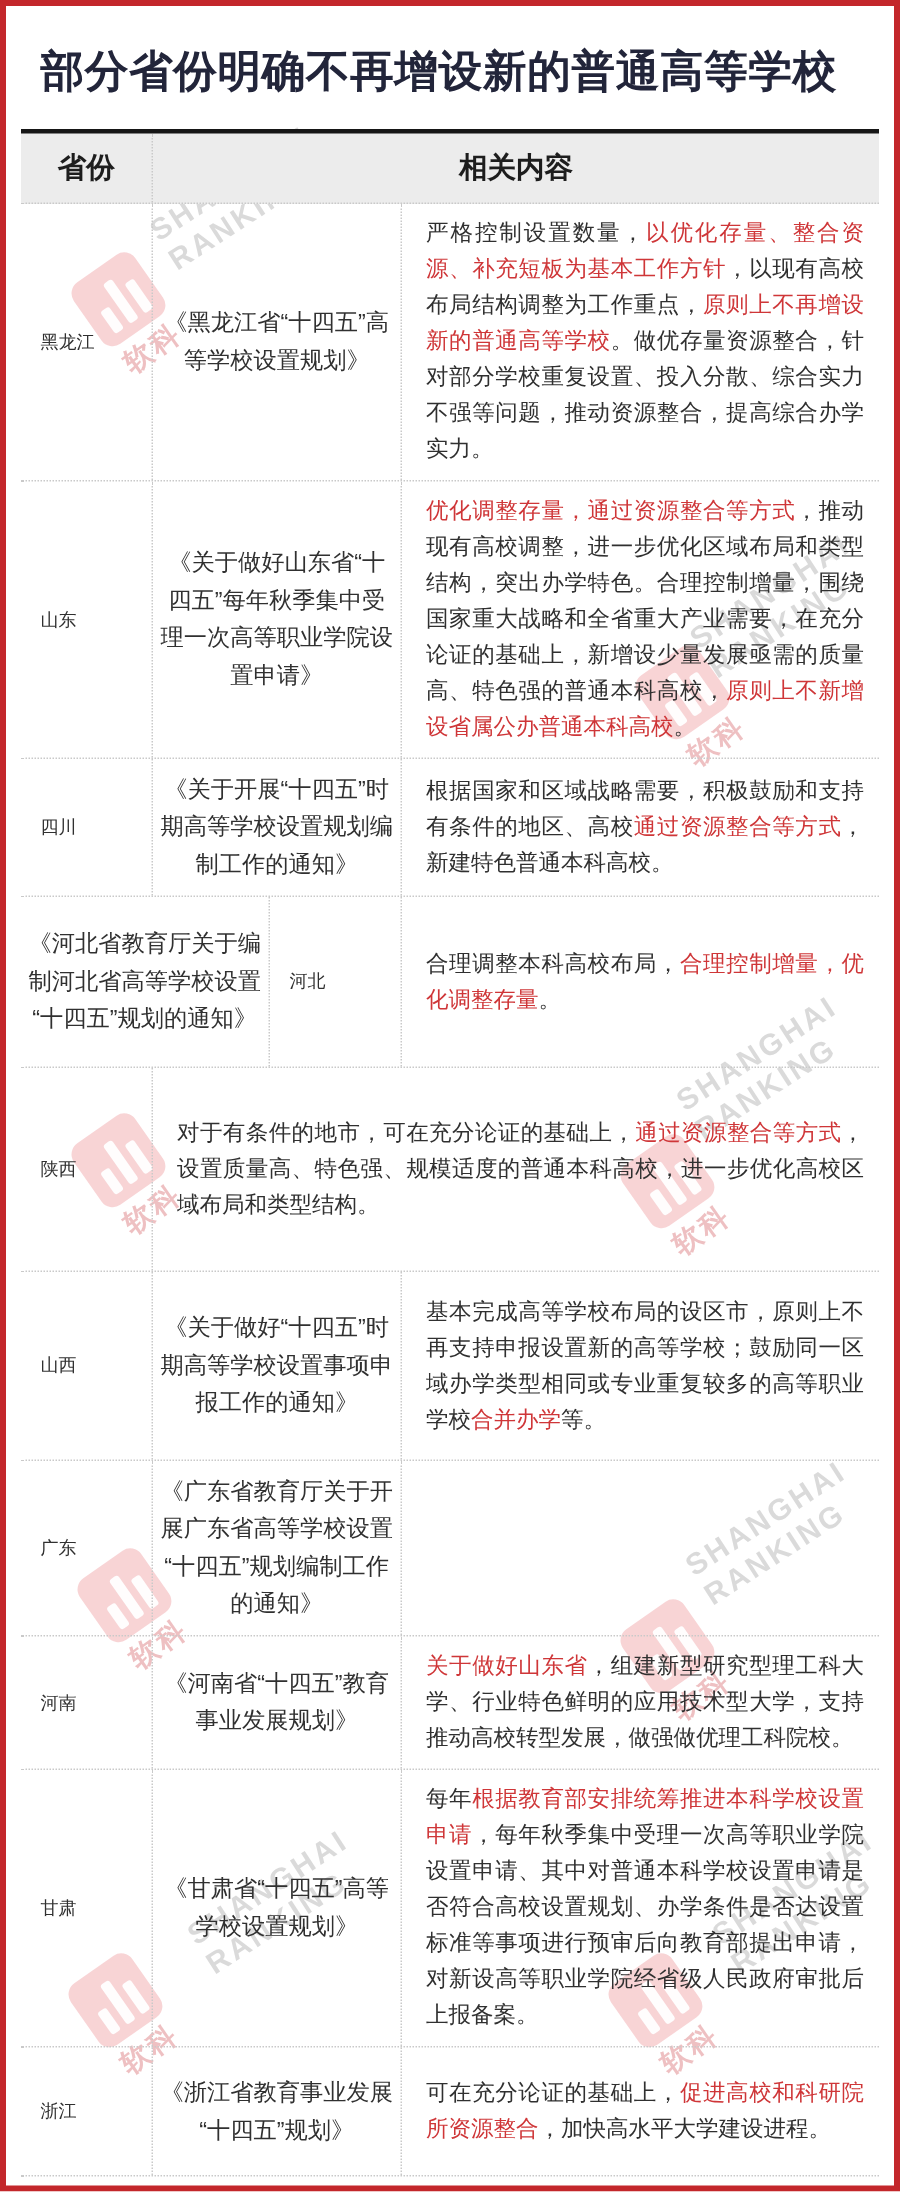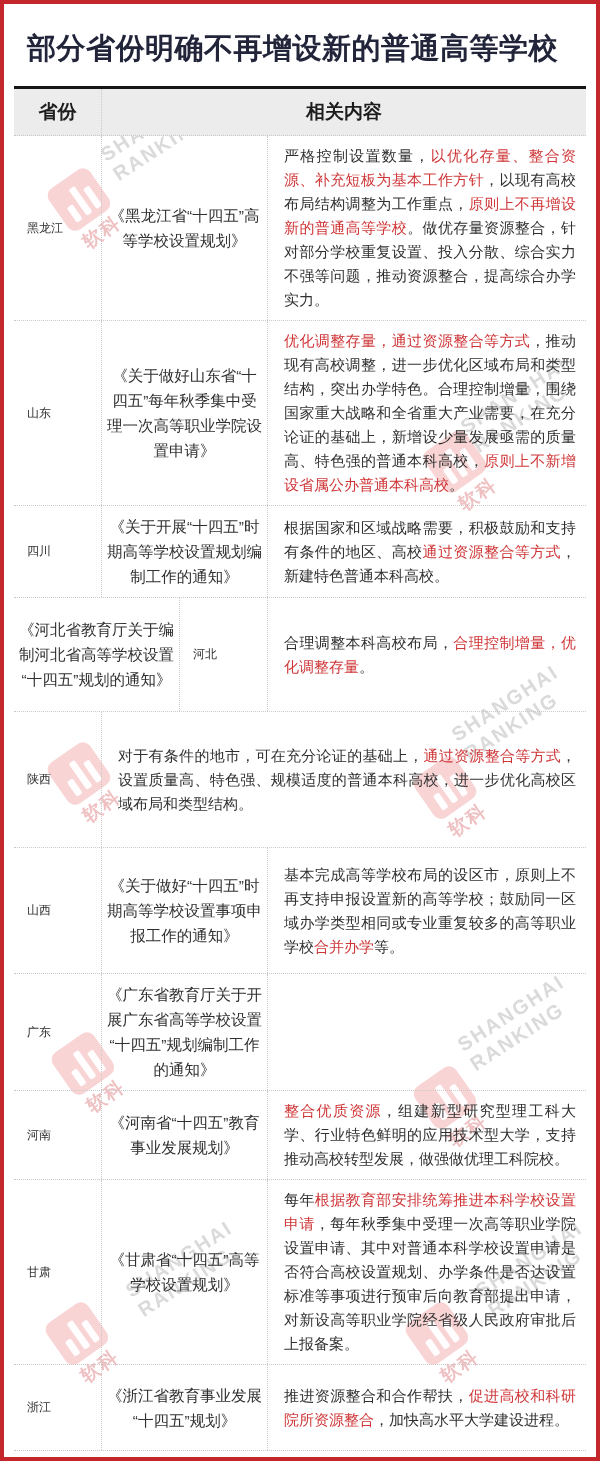--- a/index.html
+++ b/index.html
@@ -252,33 +252,33 @@
           </div>
         </div>
         <div class="row">
           <div class="td col-prov">广东</div>
           <div class="td col-file">《广东省教育厅关于开展广东省高等学校设置“十四五”规划编制工作的通知》</div>
         </div>
         <div class="row">
           <div class="td col-prov">河南</div>
           <div class="td col-file">《河南省“十四五”教育事业发展规划》</div>
           <div class="td col-content">
-            <div class="inner"><span class="em">整合优质资源</span><span>，组建新型研究型理工科大学、行业特色鲜明的应用技术型大学，支持推动高校转型发展，做强做优理工科院校。</span></div>
+            <div class="inner"><span class="em">关于做好山东省</span><span>，组建新型研究型理工科大学、行业特色鲜明的应用技术型大学，支持推动高校转型发展，做强做优理工科院校。</span></div>
           </div>
         </div>
         <div class="row">
           <div class="td col-prov">甘肃</div>
           <div class="td col-file">《甘肃省“十四五”高等学校设置规划》</div>
           <div class="td col-content">
             <div class="inner"><span>每年</span><span class="em">根据教育部安排统筹推进本科学校设置申请</span><span>，每年秋季集中受理一次高等职业学院设置申请、其中对普通本科学校设置申请是否符合高校设置规划、办学条件是否达设置标准等事项进行预审后向教育部提出申请，对新设高等职业学院经省级人民政府审批后上报备案。</span></div>
           </div>
         </div>
         <div class="row">
           <div class="td col-prov">浙江</div>
           <div class="td col-file">《浙江省教育事业发展“十四五”规划》</div>
           <div class="td col-content">
-            <div class="inner"><span>推进资源整合和合作帮扶，</span><span class="em">促进高校和科研院所资源整合</span><span>，加快高水平大学建设进程。</span></div>
+            <div class="inner"><span>可在充分论证的基础上，</span><span class="em">促进高校和科研院所资源整合</span><span>，加快高水平大学建设进程。</span></div>
           </div>
         </div>
       </div>
   </div>
 
 </div>
 
 </body></html>

